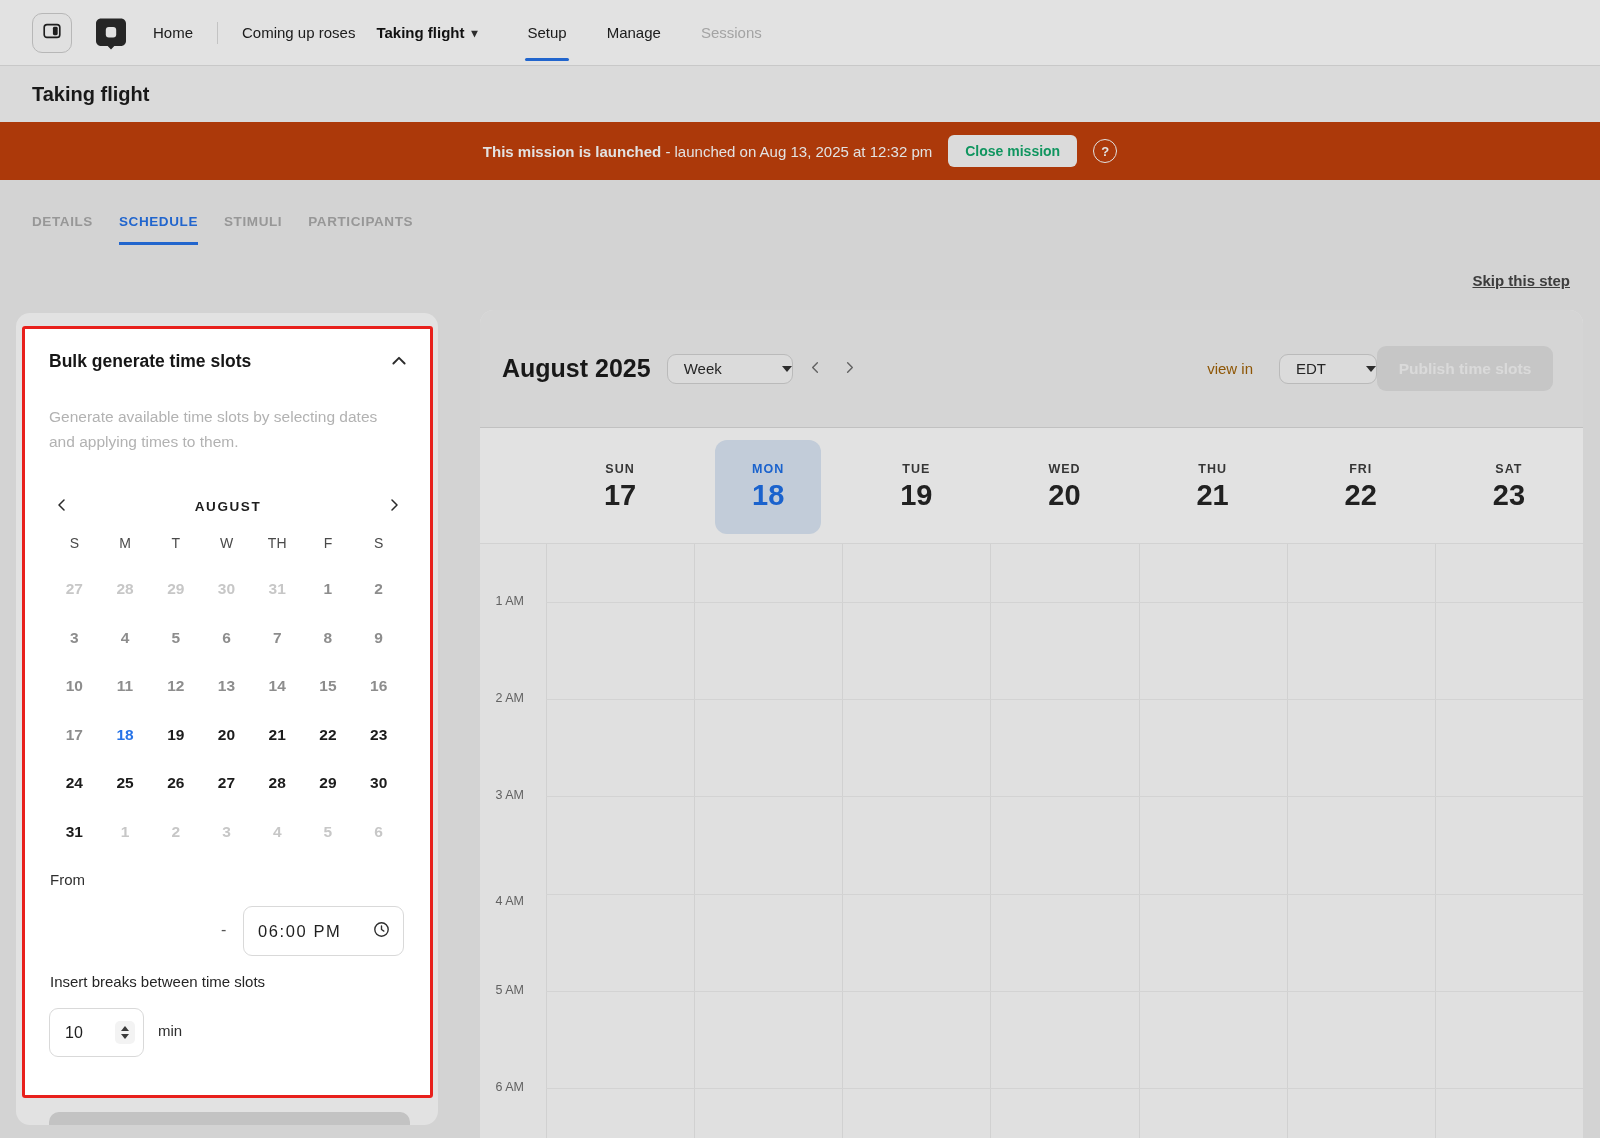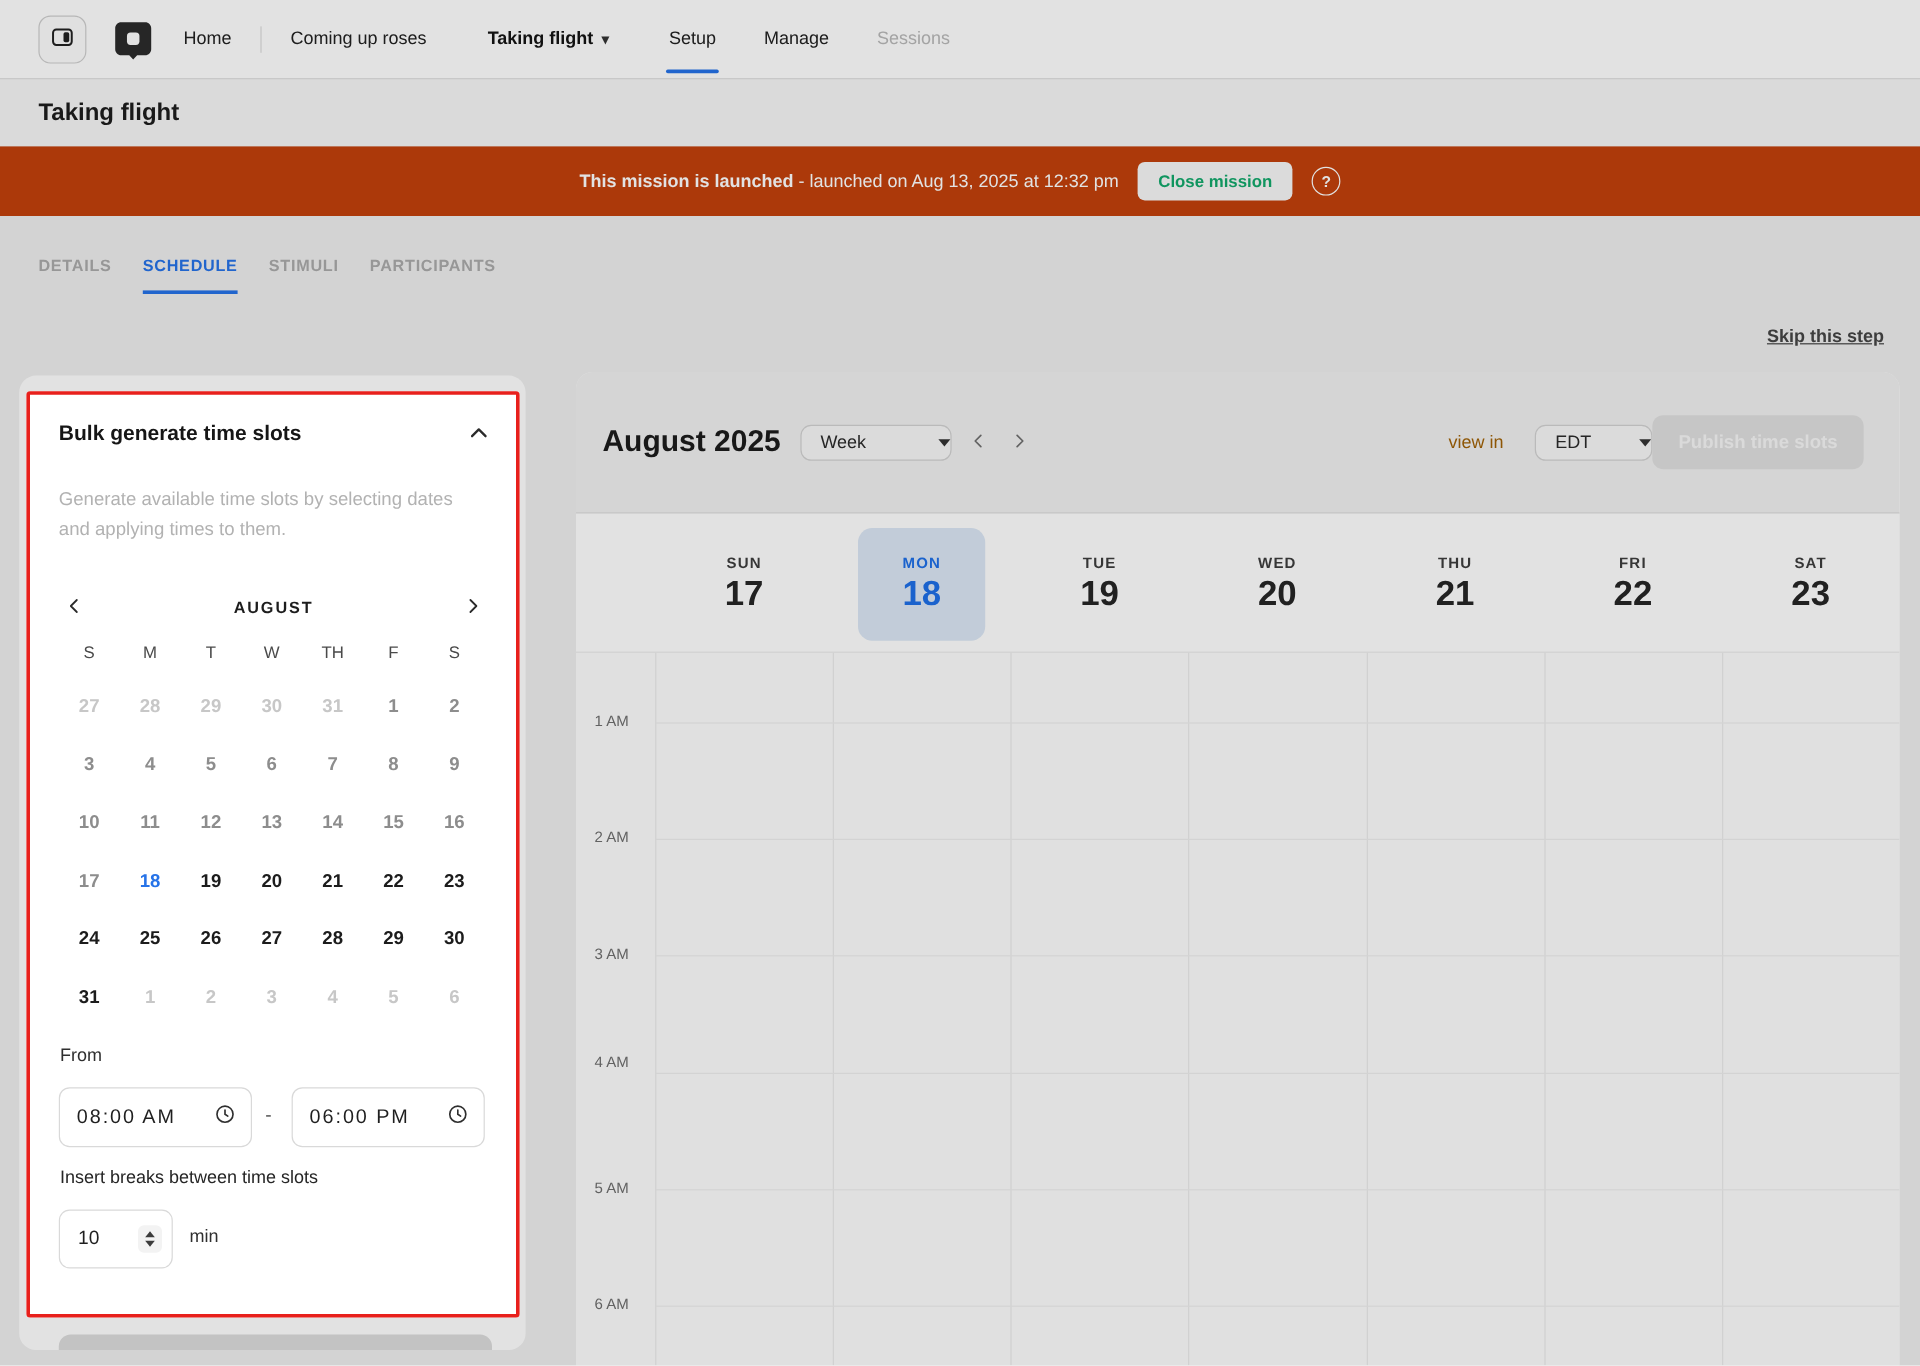--- a/index.html
+++ b/index.html
@@ -8,21 +8,21 @@
 
   
   .nav { position:absolute; left:0; top:0; width:1600px; height:66px; background:#ffffff;
          border-bottom:1px solid #e2e2e2; display:flex; align-items:center; padding:0 32px; z-index:5; }
   .toggle-btn { width:40px; height:40px; border:1px solid #cfcfcf; border-radius:10px; background:#fdfdfd;
                 display:flex; align-items:center; justify-content:center; margin-right:21px; cursor:pointer; }
   .app-logo { width:36px; height:36px; margin-right:24px; display:flex; align-items:center; }
   .nav-text { font-size:15px; color:#222; }
   .nav-home { margin-right:24px; cursor:pointer; }
   .nav-divider { width:1px; height:22px; background:#dcdcdc; margin-right:24px; }
-  .nav-project { margin-right:51px; cursor:pointer; }
+  .nav-project { margin-right:21px; cursor:pointer; }
   .nav-mission { font-weight:700; color:#141414; margin-right:50px; cursor:pointer; display:flex; align-items:center; gap:7px; }
   .caret-down { font-size:12px; color:#333; line-height:1; }
   .nav-link { position:relative; height:66px; display:flex; align-items:center; margin-right:40px;
               font-size:15px; color:#222; cursor:pointer; }
   .nav-link.disabled { color:#b9b9b9; }
   .nav-link .underline { position:absolute; left:-2px; right:-2px; bottom:5px; height:3px;
                          background:transparent; border-radius:2px; }
   .nav-link.active .underline { background:#2673e8; }
 
   
@@ -283,29 +283,20 @@
       <div class="mc-cell c-out">1</div>
       <div class="mc-cell c-out">2</div>
       <div class="mc-cell c-out">3</div>
       <div class="mc-cell c-out">4</div>
       <div class="mc-cell c-out">5</div>
       <div class="mc-cell c-out">6</div>
     </div>
 
   <div class="from-label">From</div>
 
-  <div class="time-input start">
-    <span class="time-text">08:00 AM</span>
-    <span>
-      <svg width="17" height="17" viewBox="0 0 16 16">
-        <circle cx="8" cy="8" r="6.3" fill="none" stroke="#2f2f2f" stroke-width="1.3"></circle>
-        <path d="M8 4.7V8l2.2 1.5" fill="none" stroke="#2f2f2f" stroke-width="1.3" stroke-linecap="round"></path>
-      </svg>
-    </span>
-  </div>
   <span class="range-sep">-</span>
   <div class="time-input end">
     <span class="time-text">06:00 PM</span>
     <span>
       <svg width="17" height="17" viewBox="0 0 16 16">
         <circle cx="8" cy="8" r="6.3" fill="none" stroke="#2f2f2f" stroke-width="1.3"></circle>
         <path d="M8 4.7V8l2.2 1.5" fill="none" stroke="#2f2f2f" stroke-width="1.3" stroke-linecap="round"></path>
       </svg>
     </span>
   </div>
@@ -409,19 +400,19 @@
       <div class="v-line" style="left: 659px;"></div>
       <div class="v-line" style="left: 807px;"></div>
       <div class="v-line" style="left: 955px;"></div>
       <div class="h-line" style="top: 58px;"></div>
       <div class="hour-label" style="top: 50px;">1 AM</div>
       <div class="h-line" style="top: 155px;"></div>
       <div class="hour-label" style="top: 147px;">2 AM</div>
       <div class="h-line" style="top: 252px;"></div>
       <div class="hour-label" style="top: 244px;">3 AM</div>
       <div class="h-line" style="top: 350px;"></div>
-      <div class="hour-label" style="top: 334px;">4 AM</div>
+      <div class="hour-label" style="top: 350px;">4 AM</div>
       <div class="h-line" style="top: 447px;"></div>
       <div class="hour-label" style="top: 439px;">5 AM</div>
       <div class="h-line" style="top: 544px;"></div>
       <div class="hour-label" style="top: 536px;">6 AM</div>
     </div>
 </div>
 
 </body></html>

